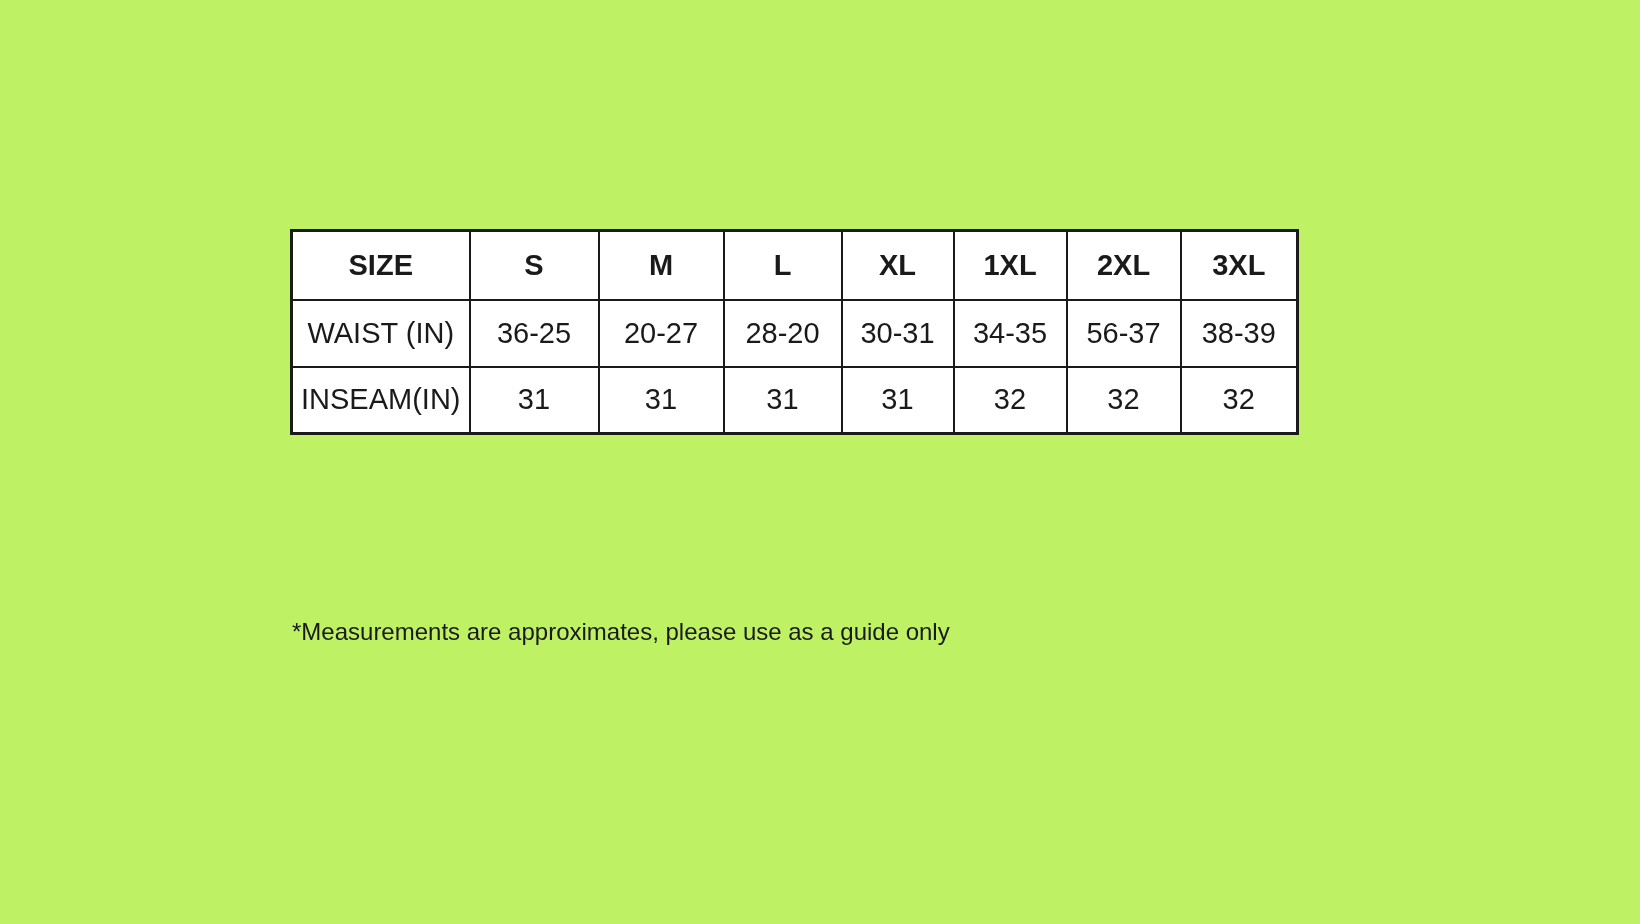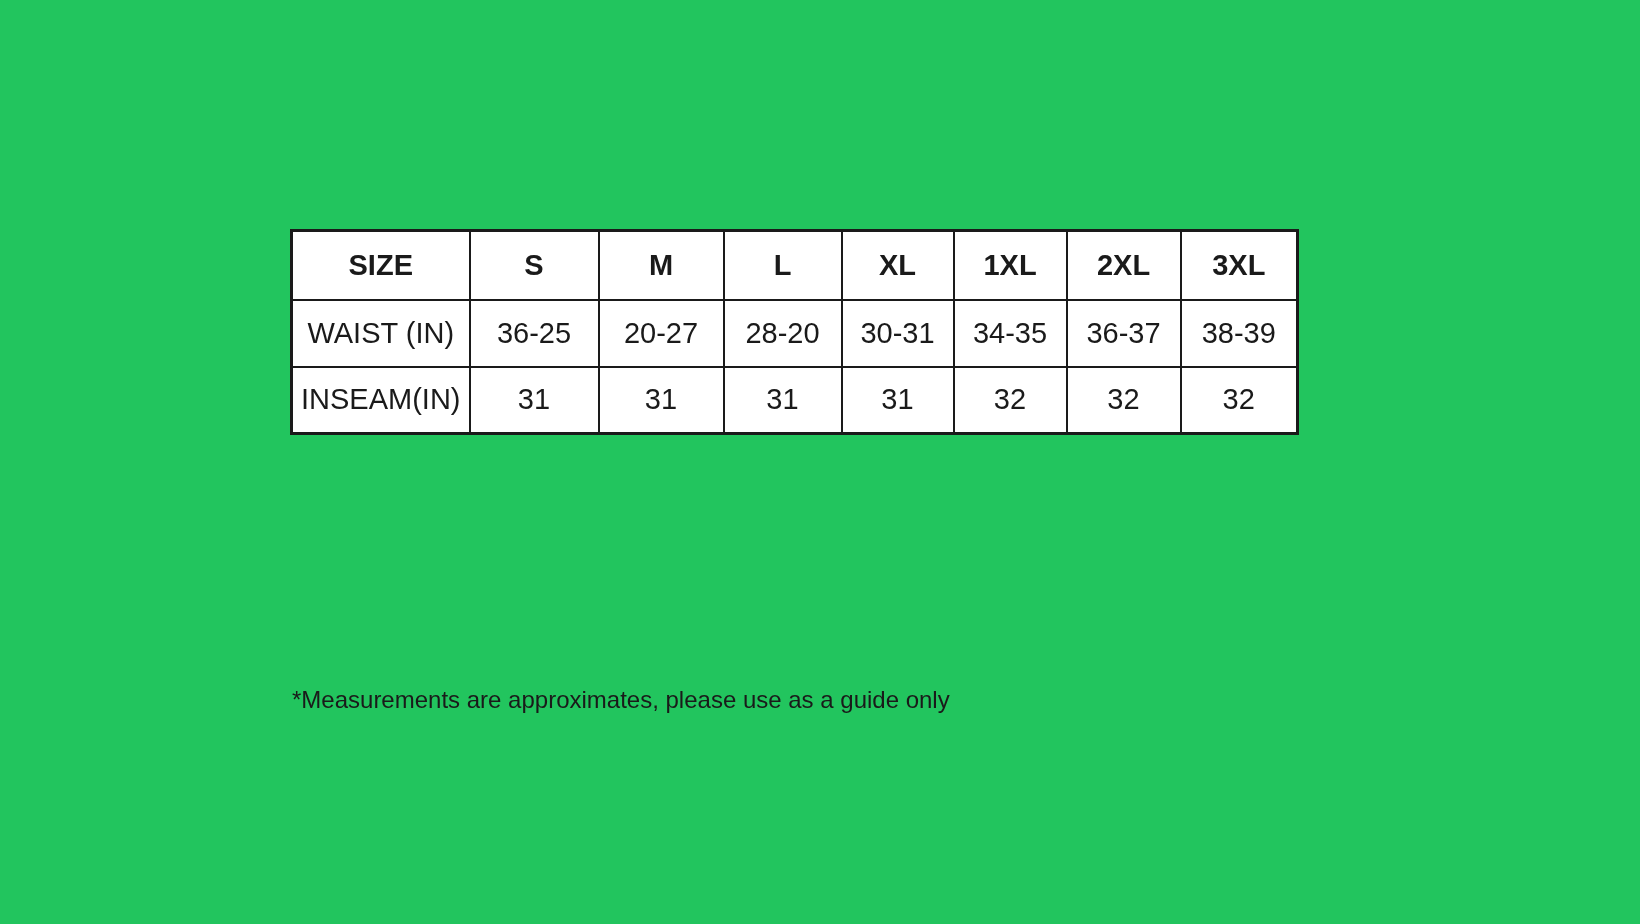--- a/index.html
+++ b/index.html
@@ -7,21 +7,21 @@
     width: 1640px;
     height: 924px;
     background: #ffffff;
     font-family: "Liberation Sans", sans-serif;
     overflow: hidden;
   }
   .page {
     position: relative;
     width: 1640px;
     height: 924px;
-    background: #22c55e;
+    background: #bef264;
   }
   table.size-chart {
     position: absolute;
     left: 290px;
     top: 229px;
     border-collapse: collapse;
     table-layout: fixed;
     color: #1a1a1a;
     border: 3px solid #1a1a1a;
   }
@@ -39,21 +39,21 @@
     font-weight: bold;
     height: 69px;
   }
   table.size-chart tbody td {
     font-weight: normal;
     height: 67px;
   }
   .footnote {
     position: absolute;
     left: 292px;
-    top: 686px;
+    top: 618px;
     font-size: 24px;
     font-weight: normal;
     color: #1a1a1a;
     white-space: nowrap;
   }
 </style>
 </head>
 <body>
 
 <div class="page">
@@ -82,21 +82,21 @@
       </tr>
     </thead>
     <tbody>
       <tr>
         <td>WAIST (IN)</td>
         <td>36-25</td>
         <td>20-27</td>
         <td>28-20</td>
         <td>30-31</td>
         <td>34-35</td>
-        <td>36-37</td>
+        <td>56-37</td>
         <td>38-39</td>
       </tr>
       <tr>
         <td>INSEAM(IN)</td>
         <td>31</td>
         <td>31</td>
         <td>31</td>
         <td>31</td>
         <td>32</td>
         <td>32</td>

